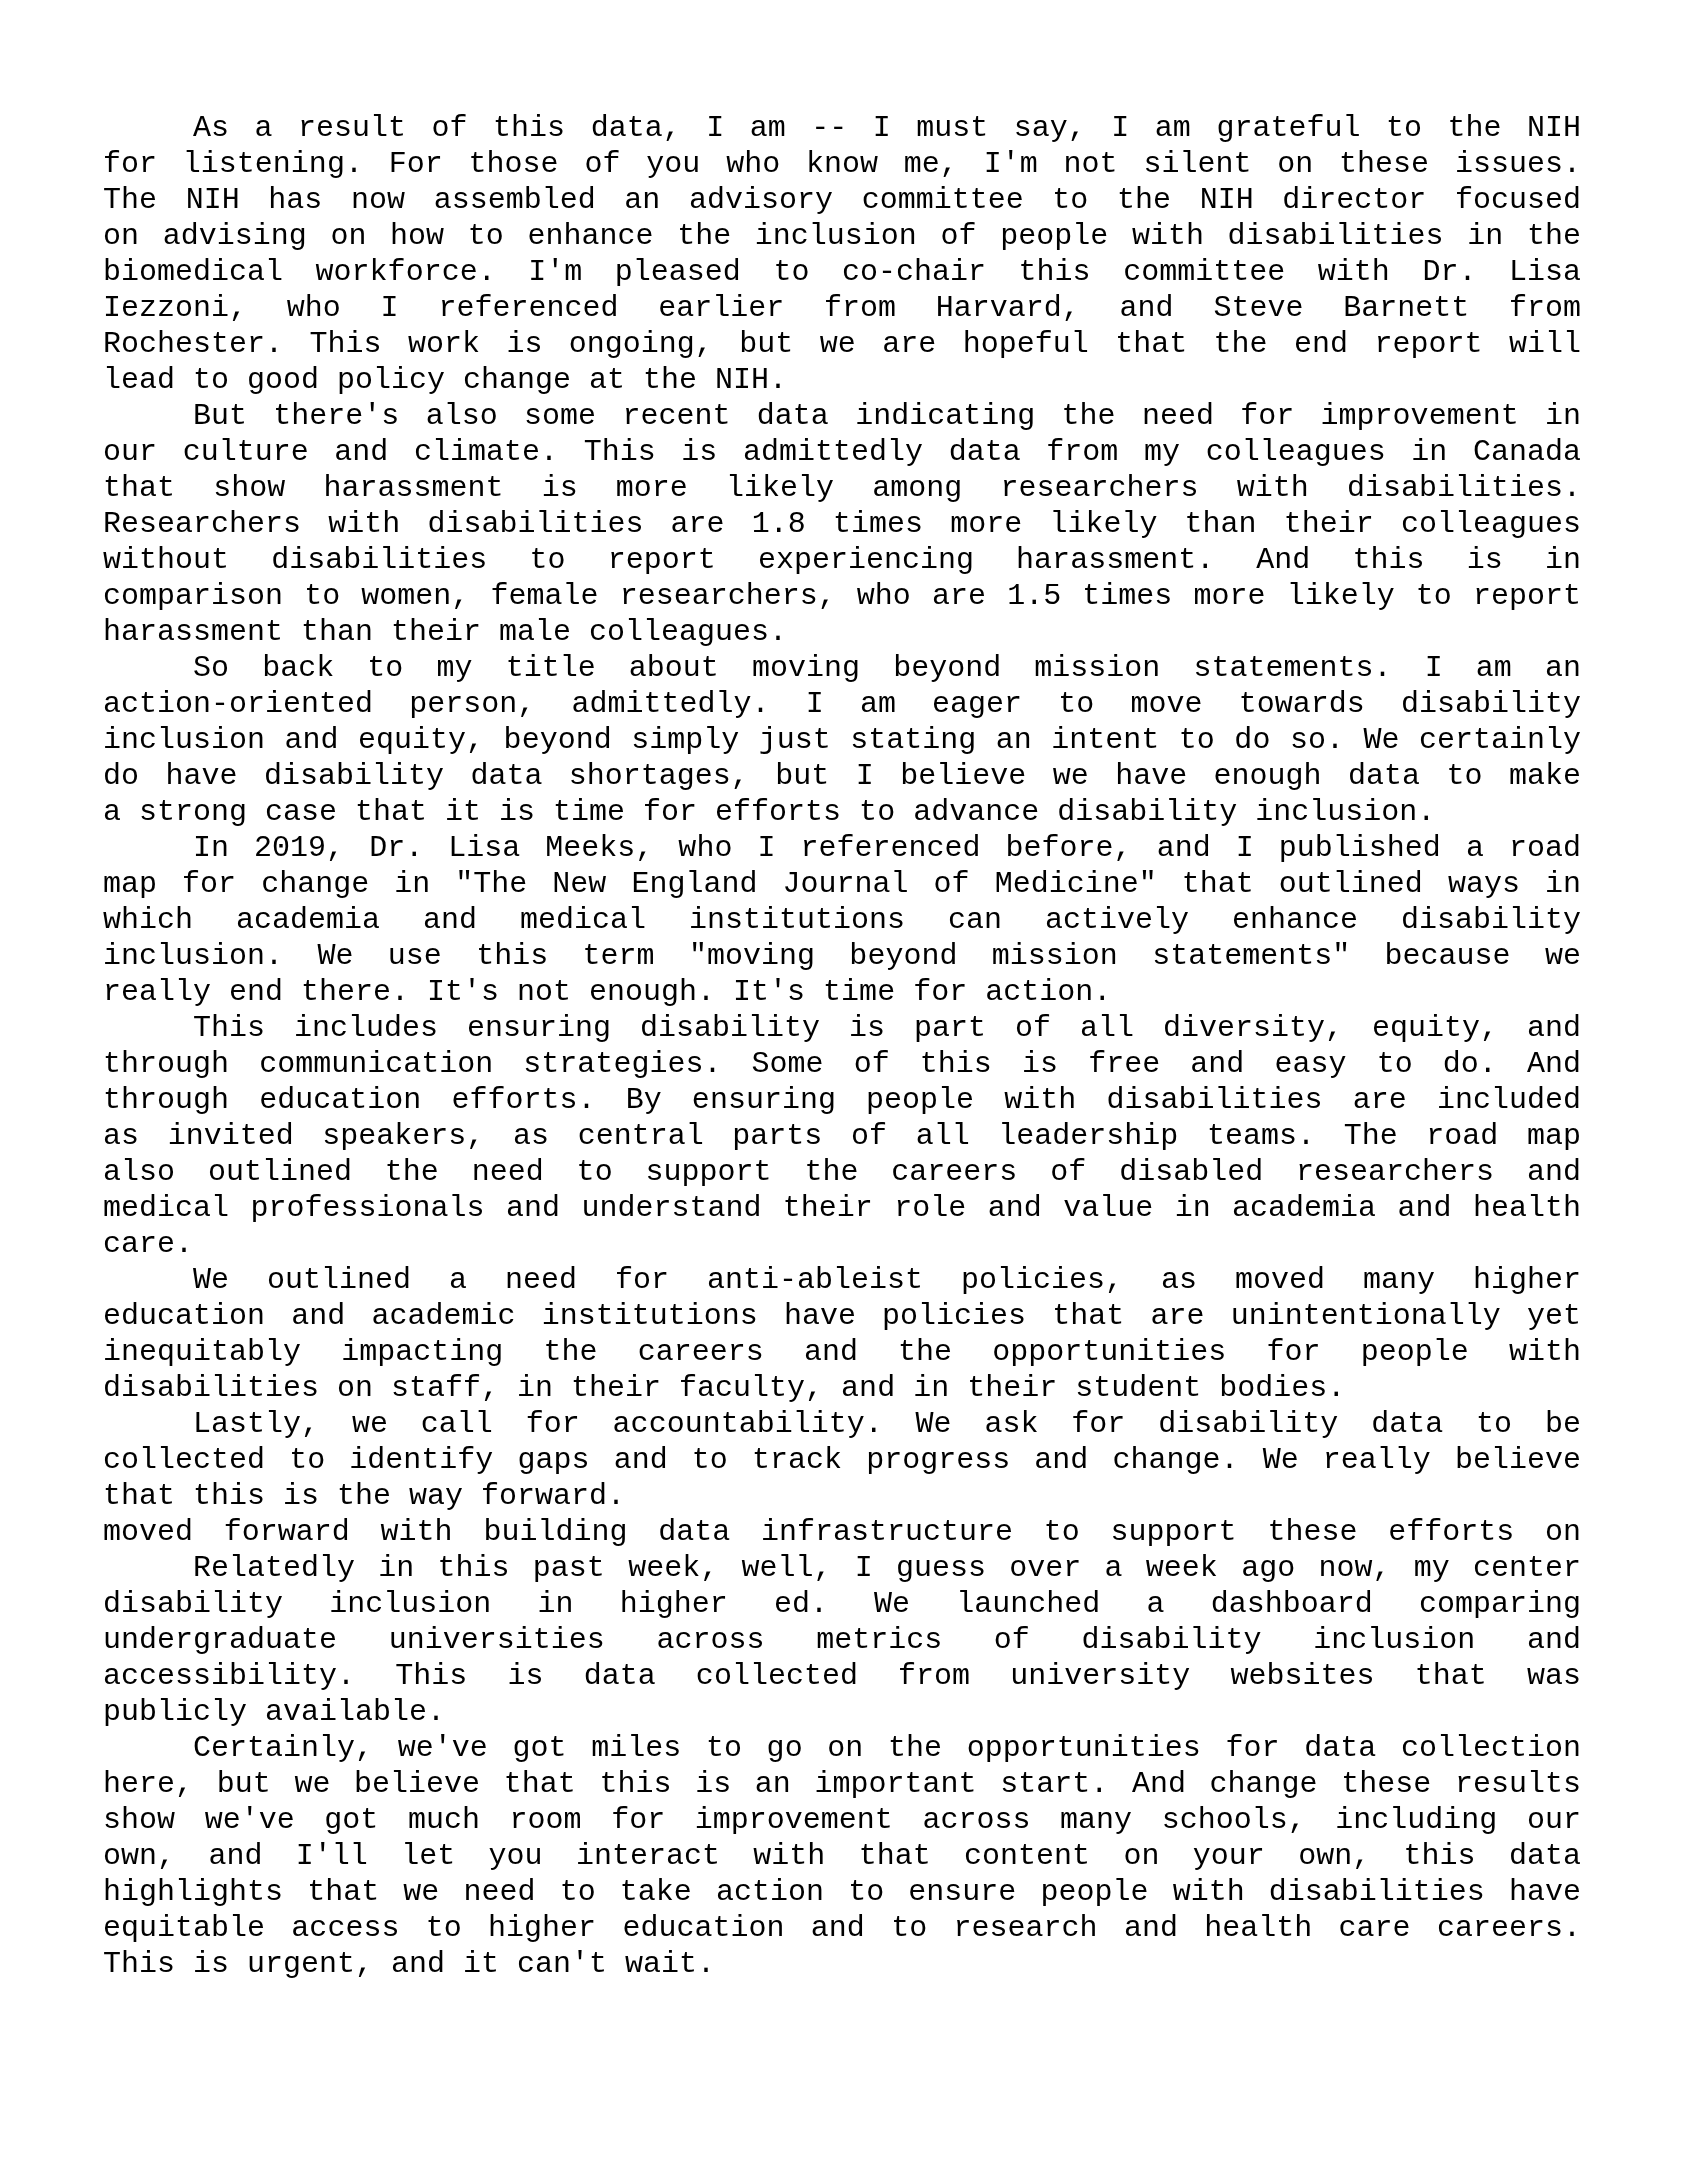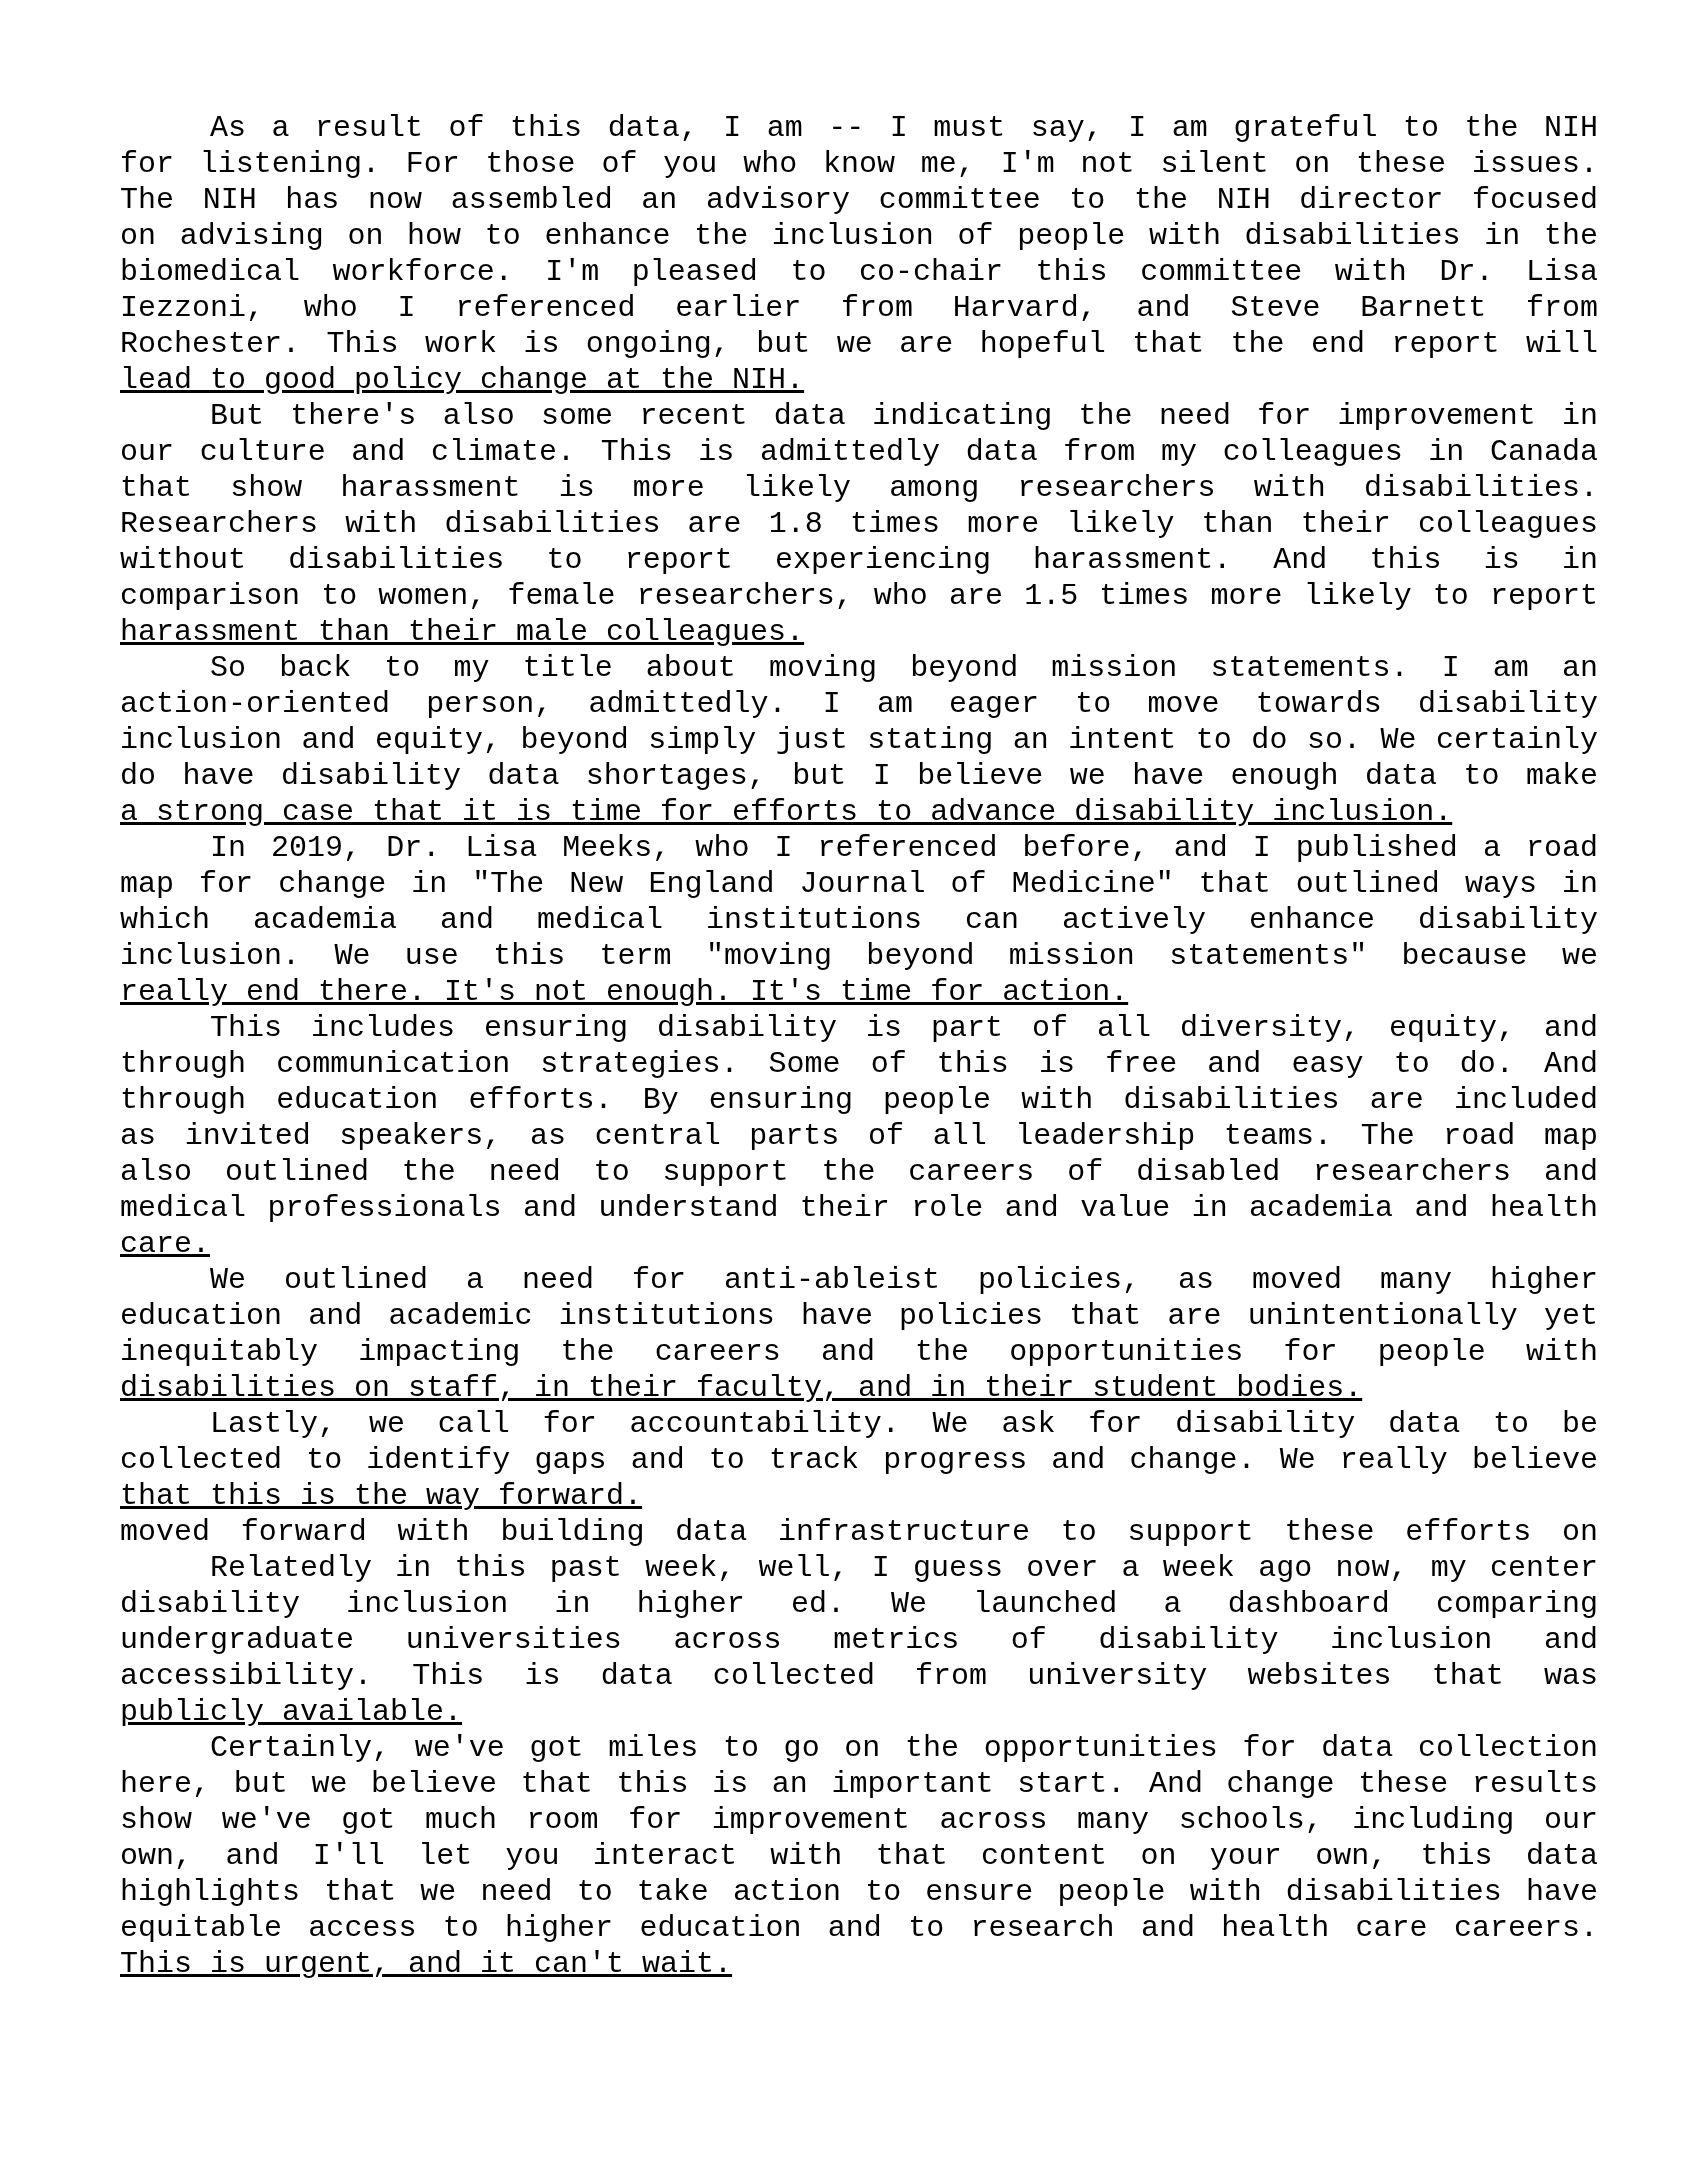--- a/index.html
+++ b/index.html
@@ -9,21 +9,21 @@
   }
   body {
     position: relative;
     width: 1683px;
     height: 2178px;
     overflow: hidden;
     font-family: "Liberation Mono", "DejaVu Sans Mono", monospace;
   }
   #doc {
     position: absolute;
-    left: 120px;
+    left: 103px;
     top: 110px;
     width: 1478px;
     color: #000000;
     font-size: 30px;
     line-height: 36px;
   }
   .paragraph {
     margin: 0;
     padding: 0;
   }
@@ -32,21 +32,20 @@
     text-align: justify;
     text-align-last: justify;
     word-spacing: normal;
   }
   .line.first {
     text-indent: 5ch;
   }
   .line.last {
     text-align: left;
     text-align-last: left;
-    text-decoration: underline;
   }
 </style>
 </head>
 <body>
 
 <main>
   <div id="doc">
       <div class="paragraph">
         <div class="line first">As a result of this data, I am -- I must say, I am grateful to the NIH</div>
         <div class="line">for listening. For those of you who know me, I'm not silent on these issues.</div>

